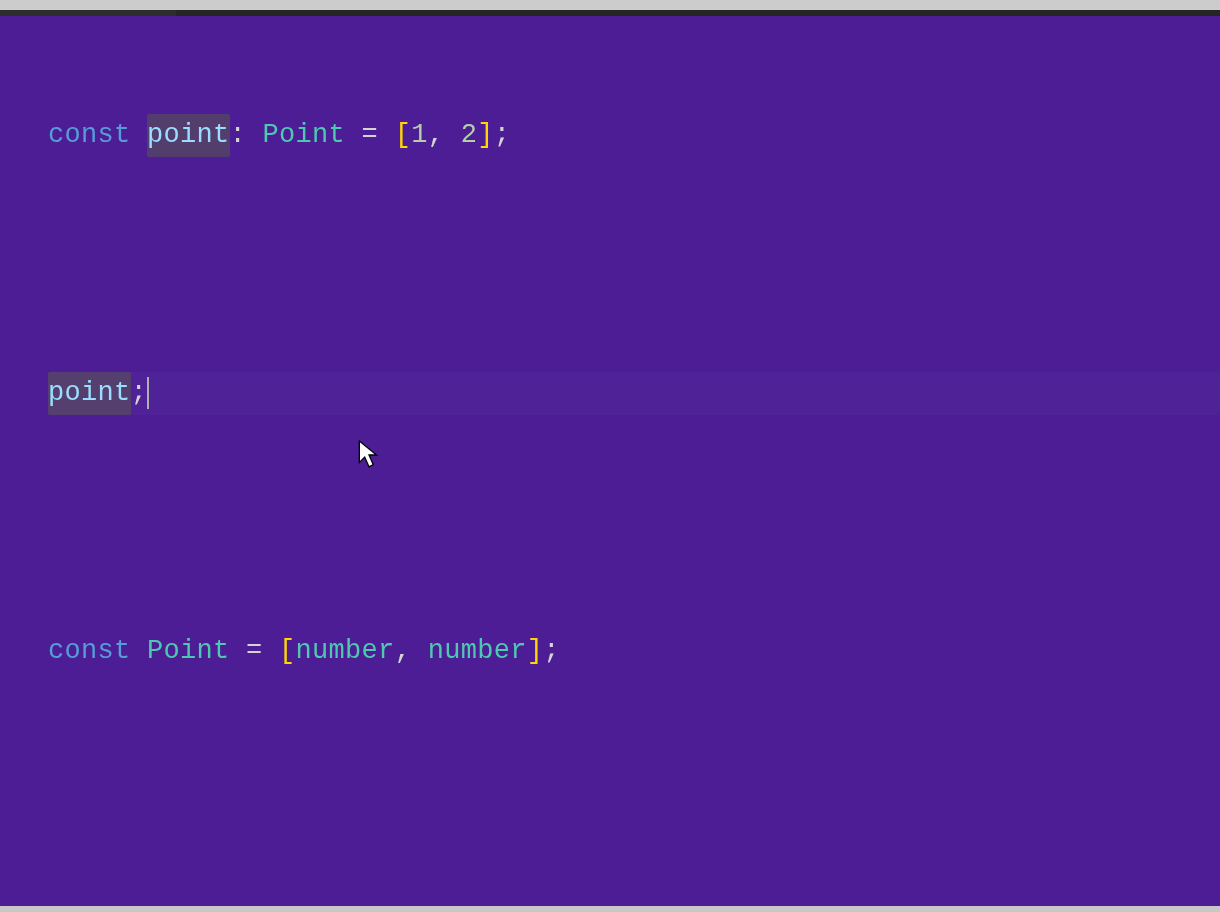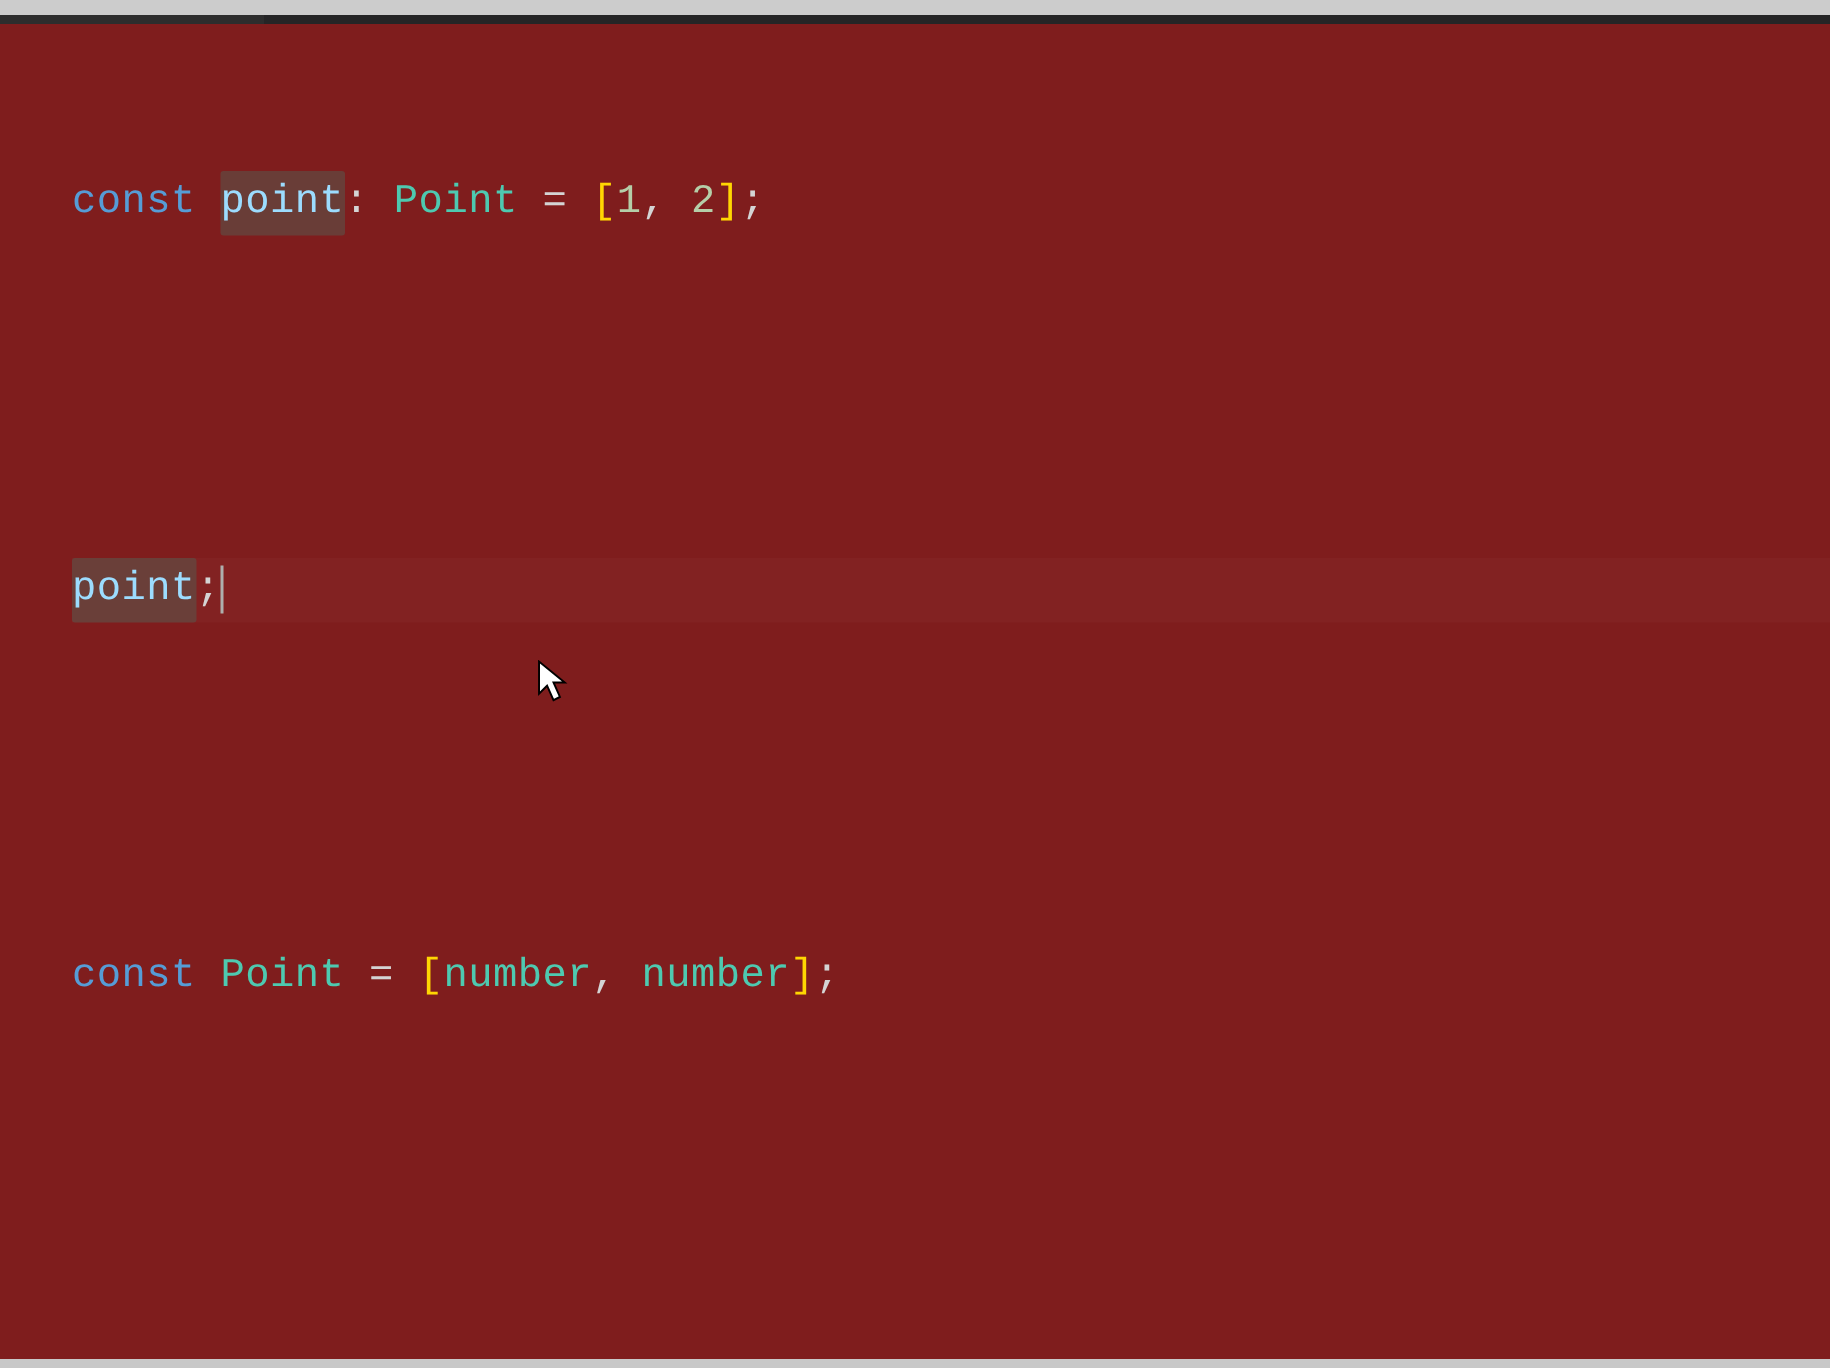--- a/index.html
+++ b/index.html
@@ -25,21 +25,21 @@
     content: '';
     position: absolute;
     left: 0;
     top: 0;
     width: 176px;
     height: 100%;
     background: #2d2d2d;
   }
   .editor {
     position: relative;
-    background: #7f1d1d;
+    background: #4c1d95;
     height: calc(912px - 16px - 6px);
     font-size: 27px;
     line-height: 43px;
     padding-top: 12px;
     padding-left: 48px;
     white-space: pre;
     color: #d4d4d4;
     letter-spacing: 0.3px;
     font-family: Liberation Mono, monospace;
   }

